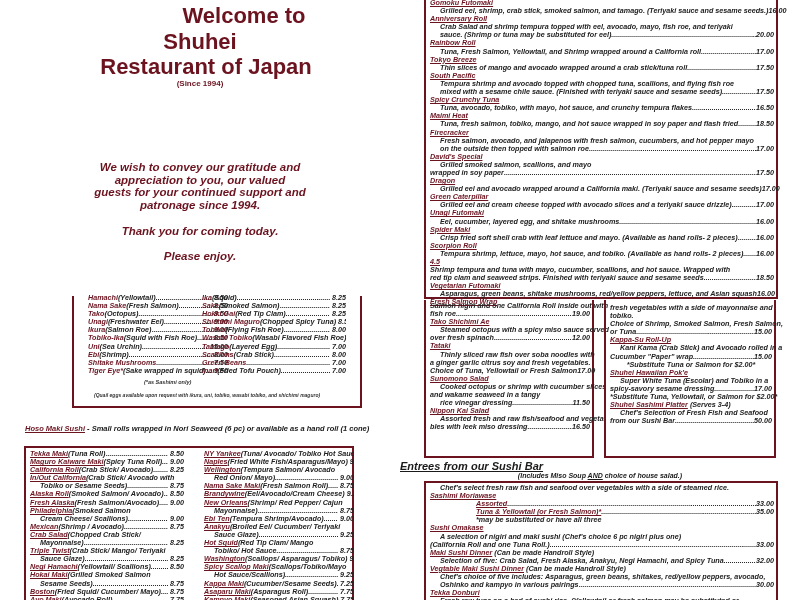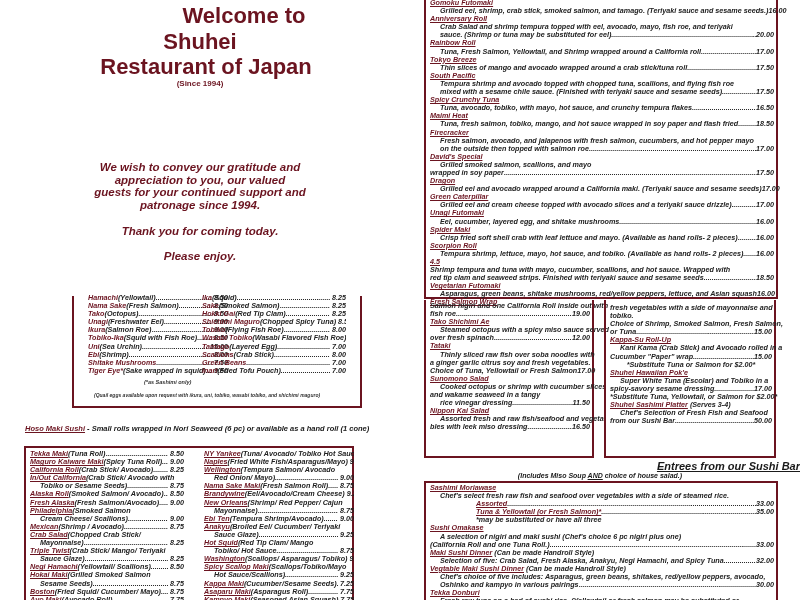--- a/index.html
+++ b/index.html
@@ -38,21 +38,21 @@
     .hoso-heading { position: absolute; left: 25px; top: 424px; font-size: 7.5px; font-weight: bold; font-style: italic; white-space: nowrap; }
     .hoso-heading .name { color: #6b1420; text-decoration: underline; }
 
     .maki-box { left: 24px; top: 446px; width: 330px; height: 160px; border-top: 2px solid #6b1420; border-bottom: none; }
 
     .r-box1 { left: 24px; top: 0; width: 354px; height: 299px; border-top: none; }
     .r-box2 { left: 24px; top: 300px; width: 170px; height: 158px; border-top: none; }
     .r-box3 { left: 204px; top: 300px; width: 172px; height: 158px; border-top: none; }
     .r-box4 { left: 24px; top: 481px; width: 354px; height: 125px; border-top: 2px solid #6b1420; border-bottom: none; }
 
-    .entrees-title { position: absolute; top: 460px; left: 0; width: 400px; text-align: right; font-size: 11px; font-weight: bold; font-style: italic; text-decoration: underline; color: #1a1a1a; }
+    .entrees-title { position: absolute; top: 460px; left: 0; width: 400px; text-align: left; font-size: 11px; font-weight: bold; font-style: italic; text-decoration: underline; color: #1a1a1a; }
     .entrees-sub { position: absolute; top: 472px; left: 0; width: 400px; text-align: center; font-size: 7px; font-weight: bold; font-style: italic; color: #1a1a1a; }
     .entrees-sub u { text-decoration: underline; }
 
     .para { font-size: 7.2px; font-weight: bold; font-style: italic; line-height: 8.1px; color: #222; white-space: nowrap; }
     .para .name { color: #6b1420; text-decoration: underline; }
     .wrapline { display: flex; }
     .wrapline .txt { white-space: nowrap; }
     .wrapline .dots { flex: 1; overflow: hidden; }
     .wrapline .dots::after { content: "........................................................................................................................................................................................................................................"; }
     .center-note { text-align: center; }
@@ -596,22 +596,22 @@
       </div>
   </div>
 
   <div class="entrees-title">Entrees from our Sushi Bar</div>
   <div class="entrees-sub">
     <span>(Includes Miso Soup </span><u>AND</u><span> choice of  house salad.)</span>
   </div>
 
   <div class="box r-box4">
     <div id="entrees" style="position:absolute;left:4px;top:1px;width:344px;">
+        <div class="para indent">Chef's select fresh raw fish and seafood over vegetables with a side of  steamed rice.</div>
         <div class="para"><span class="name">Sashimi Moriawase</span></div>
-        <div class="para indent">Chef's select fresh raw fish and seafood over vegetables with a side of  steamed rice.</div>
         <div class="para wrapline indent2">
           <span class="txt" style="color: rgb(107, 20, 32); text-decoration: underline;">Assorted</span>
           <span class="dots"></span>
           <span class="price">33.00</span>
         </div>
         <div class="para wrapline indent2">
           <span class="txt" style="color: rgb(107, 20, 32); text-decoration: underline;">Tuna &amp; Yellowtail (or Fresh Salmon)*</span>
           <span class="dots"></span>
           <span class="price">35.00</span>
         </div>

